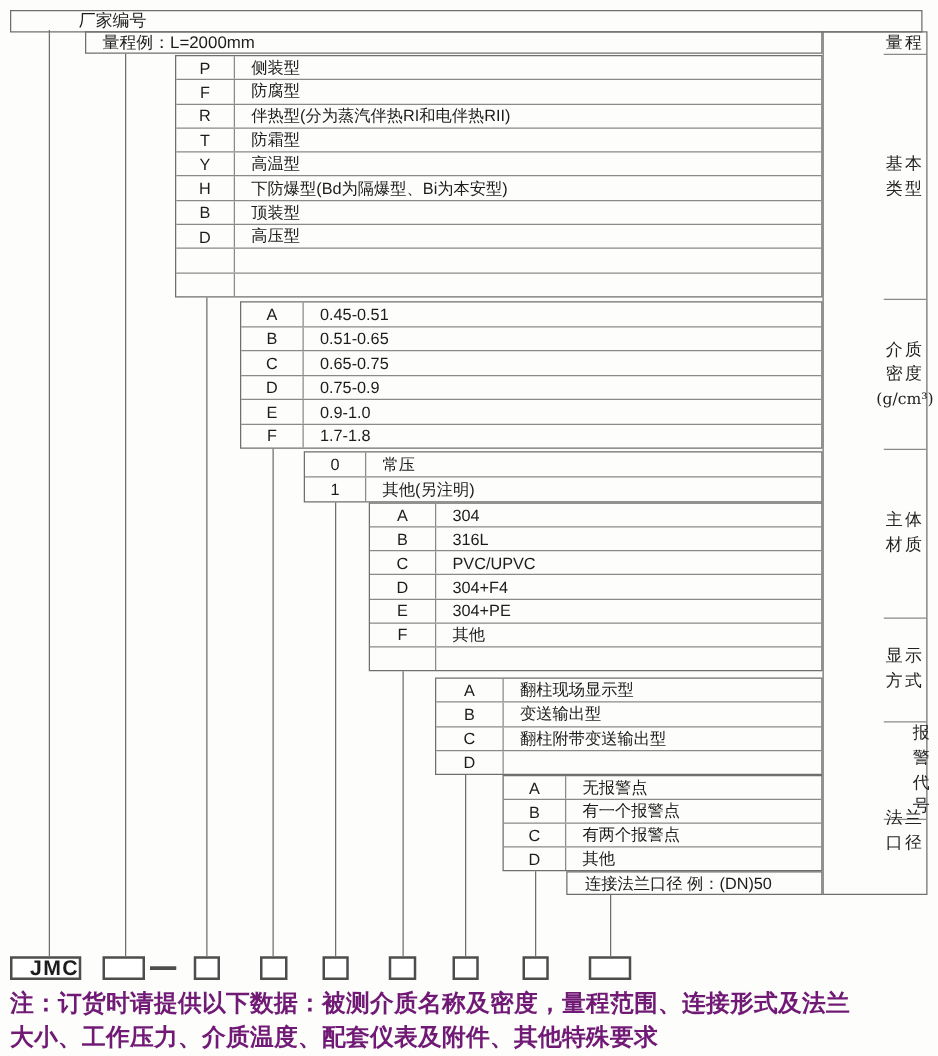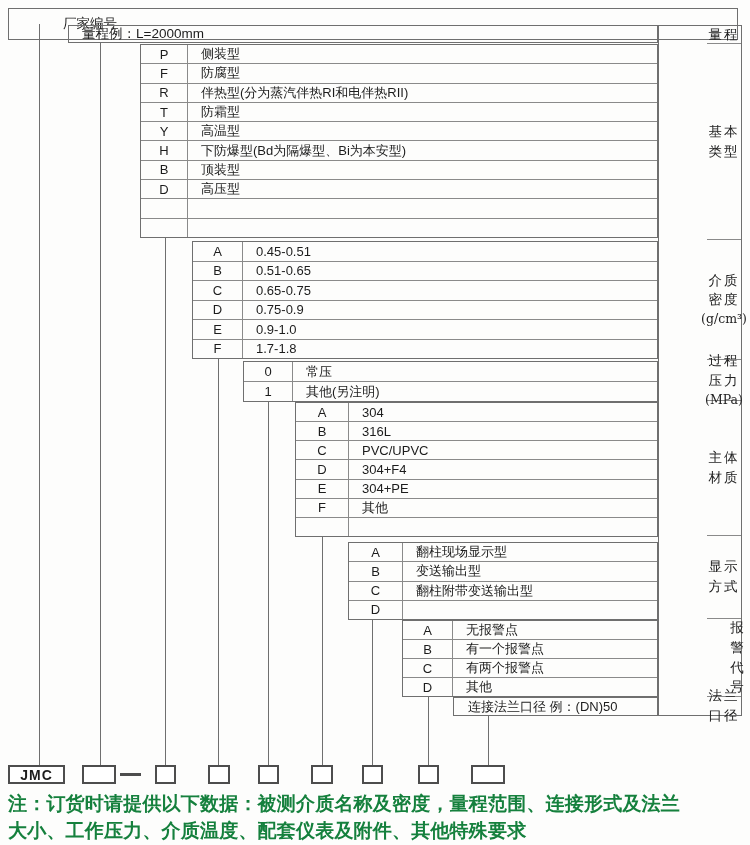--- a/index.html
+++ b/index.html
@@ -16,21 +16,21 @@
     font-family:"Liberation Sans","DejaVu Sans",sans-serif;
     color:var(--txt);
     overflow:hidden;
   }
   
   .cellbox{
     position:absolute;border:1px solid var(--ln);
     display:flex;align-items:center;
     font-size:13.5px;background:transparent;
   }
-  .mfr{left:8px;top:8px;width:730px;height:32px;padding-left:54px;}
+  .mfr{left:8px;top:8px;width:730px;height:18px;padding-left:54px;}
   .range{left:68px;top:25px;width:590px;height:18px;padding-left:13px;}
   
   .tbl{
     position:absolute;border:1px solid var(--ln);
     display:flex;flex-direction:column;background:transparent;
   }
   .tbl .row{flex:1;display:flex;border-bottom:1px solid var(--ln-light);min-height:0;}
   .tbl .row:last-child{border-bottom:none;}
   .tbl .code{
     border-right:1px solid var(--ln-light);
@@ -87,35 +87,35 @@
   .c5{left:268px;top:402px;height:363px;}
   .c6{left:322px;top:537px;height:228px;}
   .c7{left:372px;top:620px;height:145px;}
   .c8{left:428px;top:697px;height:68px;}
   .c9{left:488px;top:716px;height:49px;}
   
   .bbox{
     position:absolute;top:765px;height:19px;
     border:2px solid #4d4d4d;background:#fff;
   }
-  .jmc{left:8px;width:57px;display:flex;align-items:center;justify-content:center;
-       font-size:14px;font-weight:bold;letter-spacing:1px;}
+  .jmc{left:8px;width:57px;display:flex;align-items:center;justify-content:flex-end;
+       font-size:17px;font-weight:bold;letter-spacing:1px;}
   .b2{left:82px; width:34px;}
   .b3{left:155px;width:21px;}
   .b4{left:208px;width:22px;}
   .b5{left:258px;width:21px;}
   .b6{left:311px;width:22px;}
   .b7{left:362px;width:21px;}
   .b8{left:418px;width:21px;}
   .b9{left:471px;width:34px;}
   .dash{position:absolute;left:120px;top:773px;width:21px;height:3px;background:#4d4d4d;}
   
   .note{
     position:absolute;left:8px;top:790px;width:738px;
-    color:#15803d;font-weight:bold;font-size:19px;line-height:27px;
+    color:#701a75;font-weight:bold;font-size:19px;line-height:27px;
     letter-spacing:0.2px;
   }
   .note span{display:block;white-space:nowrap;}
 </style>
 </head>
 <body>
 
 <div class="canvas">
 
   <div class="cellbox mfr">
@@ -282,24 +282,20 @@
   <div class="labels">
     <div class="lcell lh-range">
         <span>量程</span>
       </div>
     <div class="lcell lh-basic">
         <span>基本类型</span>
       </div>
     <div class="lcell lh-density">
         <span>介质密度</span>
         <span class="unit">(g/cm³)</span>
-      </div>
-    <div class="lcell lh-press">
-        <span>过程压力</span>
-        <span class="unit">(MPa)</span>
       </div>
     <div class="lcell lh-material">
         <span>主体材质</span>
       </div>
     <div class="lcell lh-display">
         <span>显示方式</span>
       </div>
     <div class="lcell lh-alarm">
         <span>报警代号</span>
       </div>

